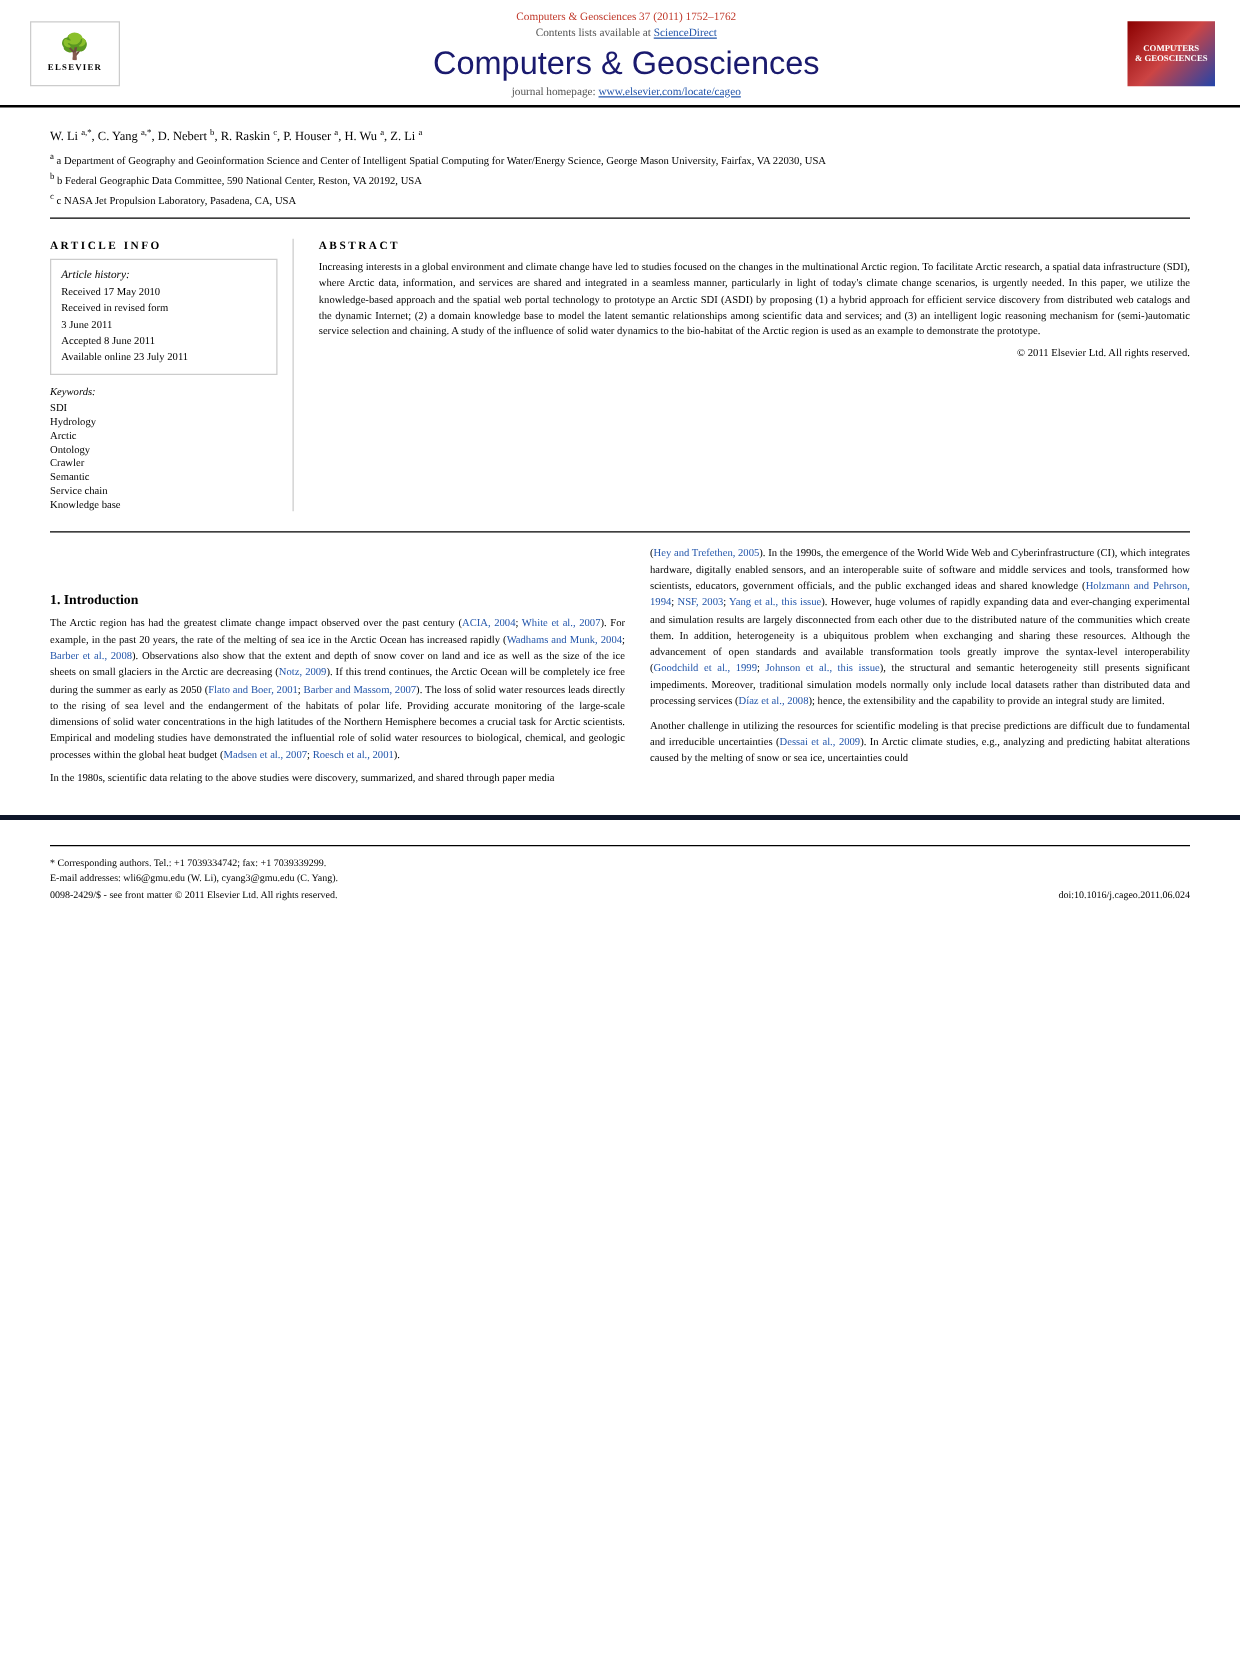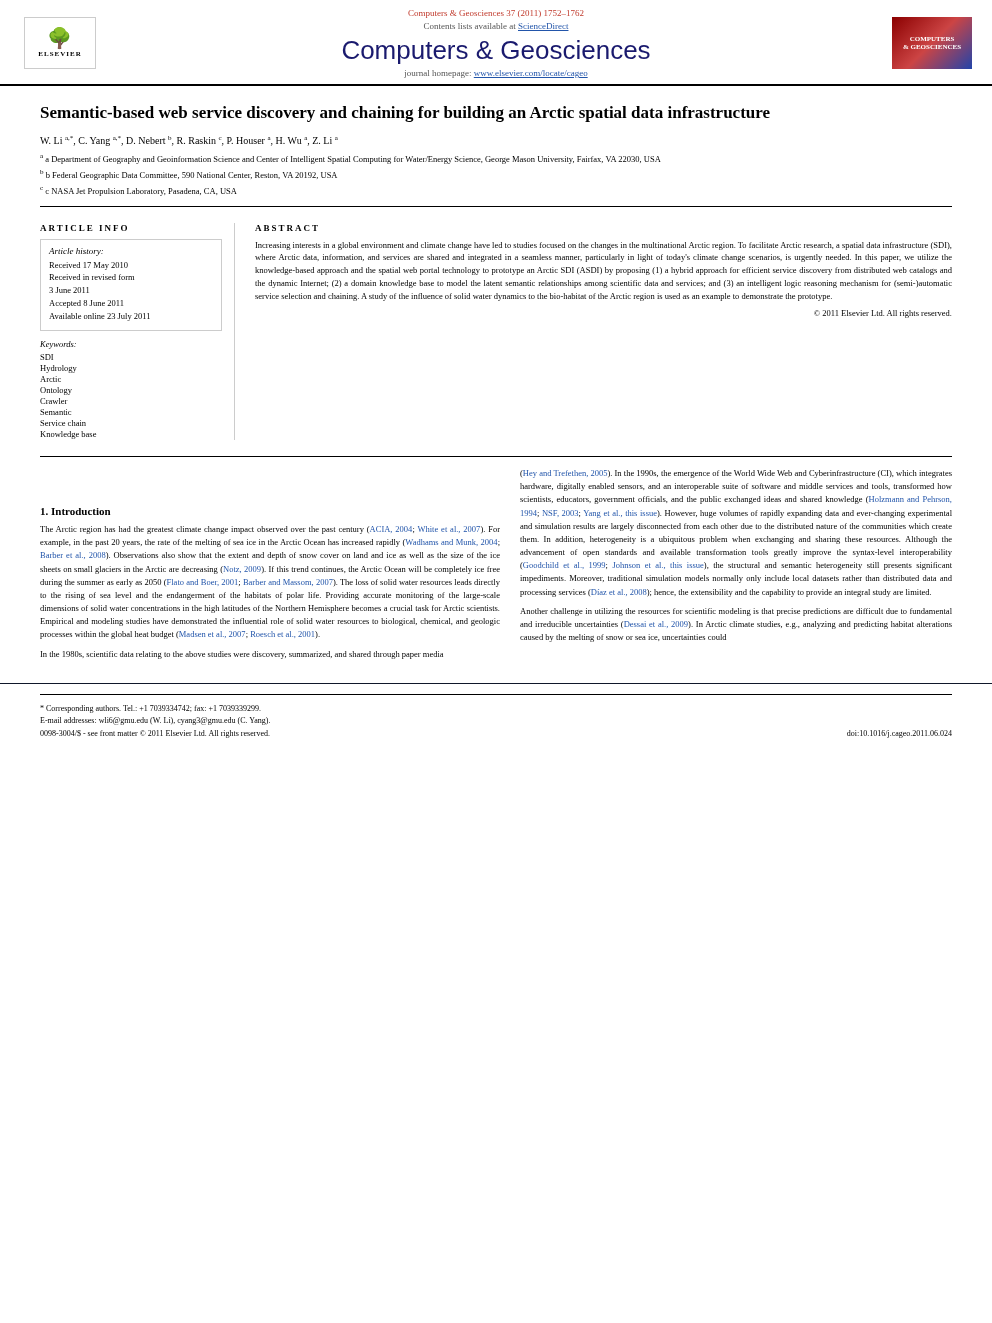--- a/index.html
+++ b/index.html
@@ -80,21 +80,21 @@
       line-height: 1;
     }
     .elsevier-text {
       font-size: 7px;
       font-weight: bold;
       letter-spacing: 1px;
       color: #000;
       margin-top: 2px;
     }
     .cag-logo {
-      width: 80px;
+      width: 70px;
       height: 52px;
       background: linear-gradient(135deg, #8B0000 0%, #cc4444 50%, #2244aa 100%);
       display: flex;
       align-items: center;
       justify-content: center;
       font-size: 7px;
       color: #fff;
       font-weight: bold;
       text-align: center;
       padding: 4px;
@@ -227,22 +227,22 @@
       line-height: 1.55;
       text-align: justify;
       color: #000;
       margin-bottom: 6px;
     }
     .body-text .ref-link {
       color: #2255aa;
     }
     
     .page-footer {
-      border-top: 1px solid #0f172a;
-      padding: 2px 40px;
+      border-top: 4px solid #0f172a;
+      padding: 12px 40px;
       font-size: 8px;
       color: #000;
     }
     .footer-notes {
       margin-bottom: 2px;
       line-height: 1.5;
     }
     .footer-bottom {
       display: flex;
       justify-content: space-between;
@@ -274,21 +274,20 @@
         <a href="#" style="color:#2255aa; font-size:9px;">www.elsevier.com/locate/cageo</a>
       </div>
     </div>
     <div class="header-logos">
       <div class="cag-logo">COMPUTERS<br>&amp; GEOSCIENCES</div>
     </div>
   </div>
 
   <div class="article-content">
 
-    <div class="article-title">Semantic-based web service discovery and chaining for building an Arctic spatial data infrastructure</div>
 
     <div class="authors-line">
       W. Li <span class="sup">a,*</span>, C. Yang <span class="sup">a,*</span>, D. Nebert <span class="sup">b</span>, R. Raskin <span class="sup">c</span>, P. Houser <span class="sup">a</span>, H. Wu <span class="sup">a</span>, Z. Li <span class="sup">a</span>
     </div>
 
     <div class="affiliations">
       <div class="affil-line"><sup>a</sup> <span>a Department of Geography and Geoinformation Science and Center of Intelligent Spatial Computing for Water/Energy Science, George Mason University, Fairfax, VA 22030, USA</span></div>
       <div class="affil-line"><sup>b</sup> <span>b Federal Geographic Data Committee, 590 National Center, Reston, VA 20192, USA</span></div>
       <div class="affil-line"><sup>c</sup> <span>c NASA Jet Propulsion Laboratory, Pasadena, CA, USA</span></div>
     </div>
@@ -366,18 +365,18 @@
     </div>
   </div>
 
   <div class="page-footer">
     <hr class="separator-line">
     <div class="footer-notes">
       <div>* Corresponding authors. Tel.: +1 7039334742; fax: +1 7039339299.</div>
       <div>E-mail addresses: wli6@gmu.edu (W. Li), cyang3@gmu.edu (C. Yang).</div>
     </div>
     <div class="footer-bottom">
-      <div>0098-3004/$ - see front matter © 2011 Elsevier Ltd. All rights reserved.</div>
+      <div>0098-2429/$ - see front matter © 2011 Elsevier Ltd. All rights reserved.</div>
       <div>doi:10.1016/j.cageo.2011.06.024</div>
     </div>
   </div>
 
 </div>
 
 </body></html>

